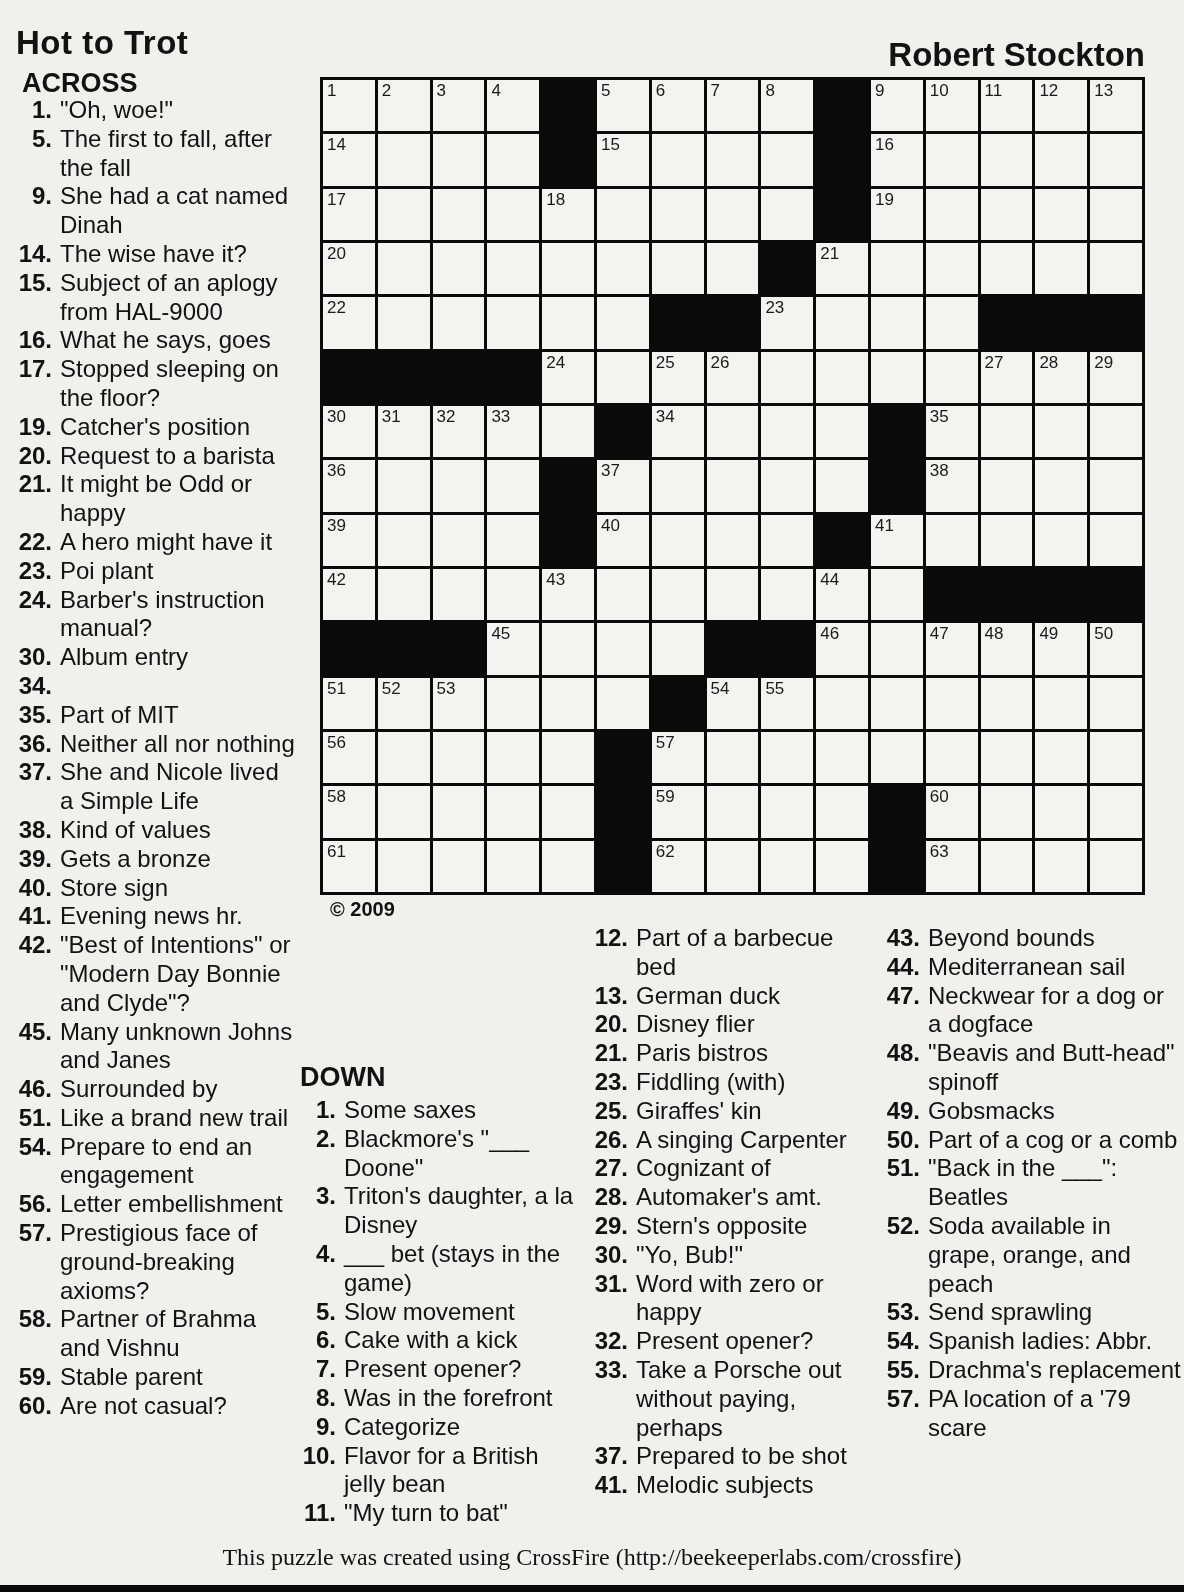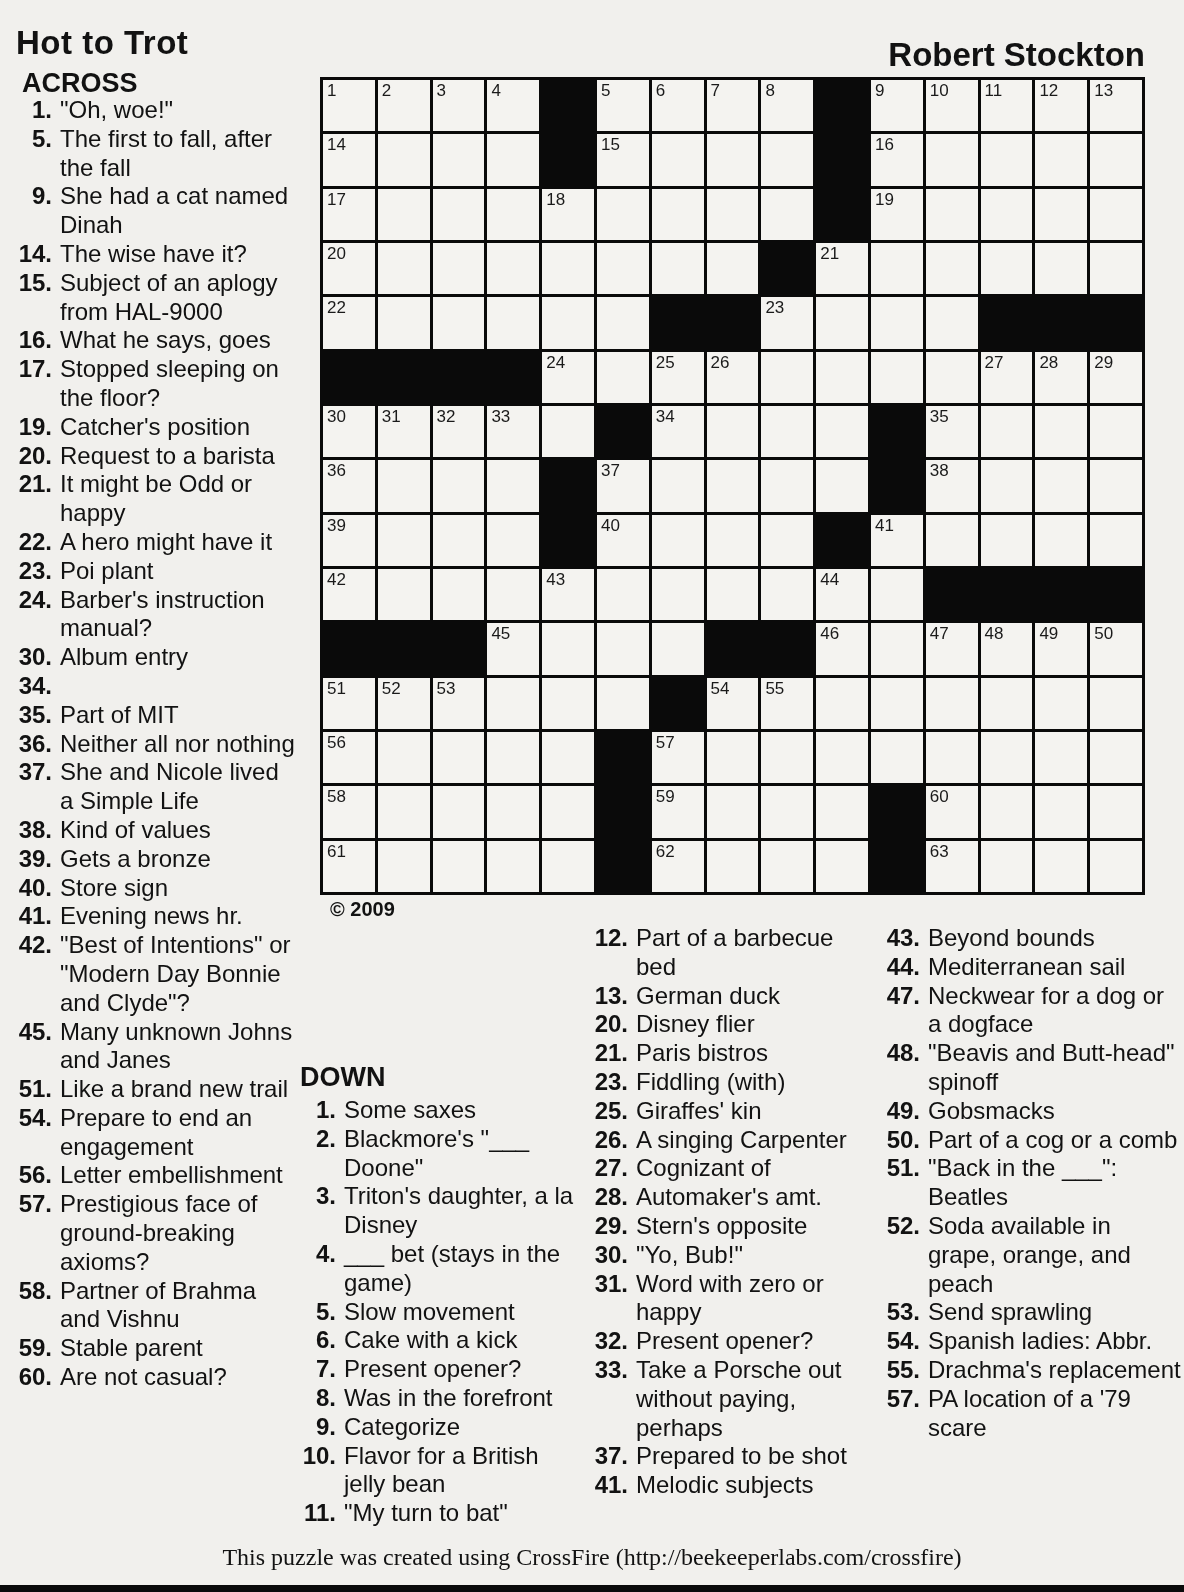--- a/index.html
+++ b/index.html
@@ -172,20 +172,24 @@
       </div>
       <div class="clue">
         <span class="num">42.</span>
         <span class="txt">"Best of Intentions" or "Modern Day Bonnie and Clyde"?</span>
       </div>
       <div class="clue">
         <span class="num">45.</span>
         <span class="txt">Many unknown Johns and Janes</span>
       </div>
       <div class="clue">
+        <span class="num">46.</span>
+        <span class="txt">Surrounded by</span>
+      </div>
+      <div class="clue">
         <span class="num">51.</span>
         <span class="txt">Like a brand new trail</span>
       </div>
       <div class="clue">
         <span class="num">54.</span>
         <span class="txt">Prepare to end an engagement</span>
       </div>
       <div class="clue">
         <span class="num">56.</span>
         <span class="txt">Letter embellishment</span>

